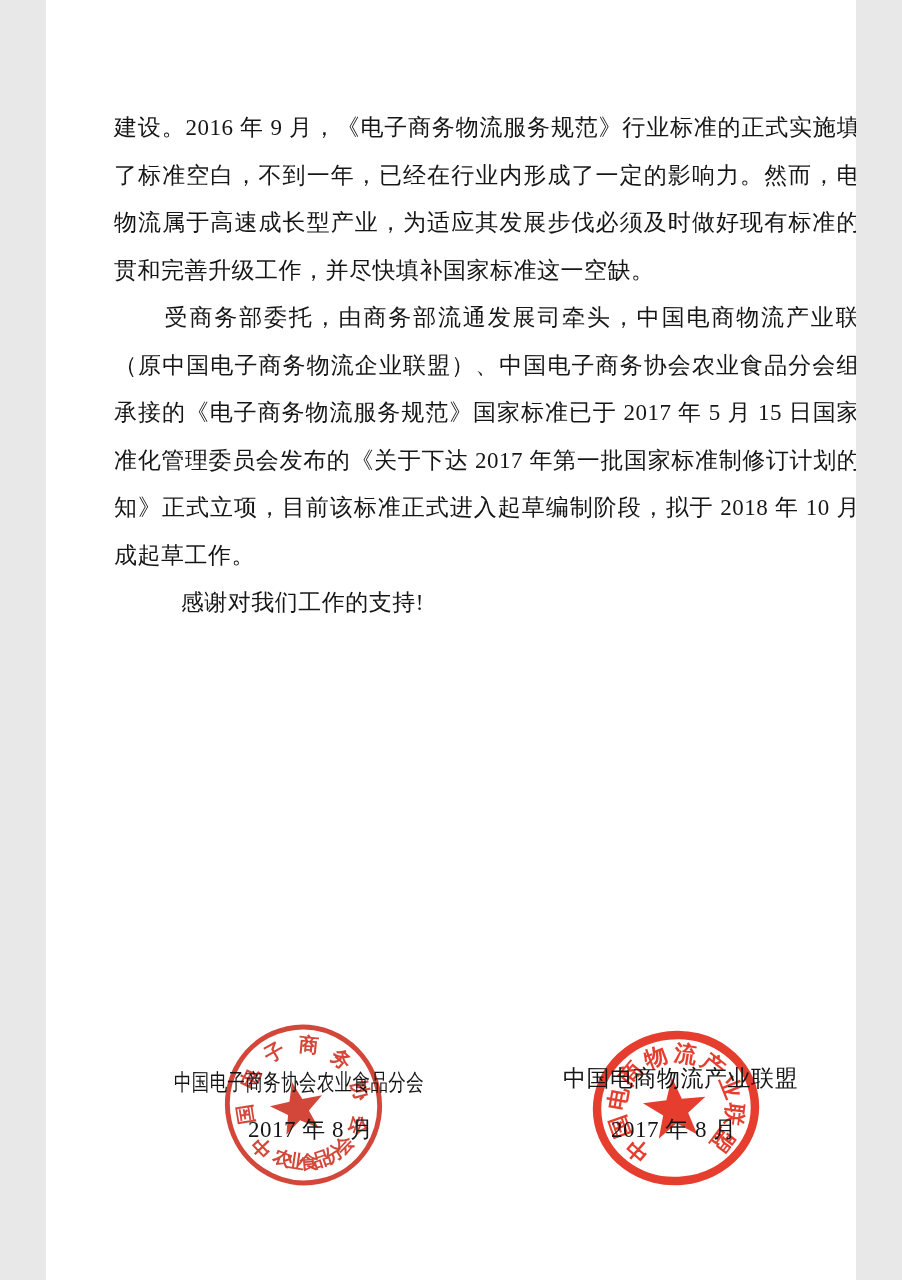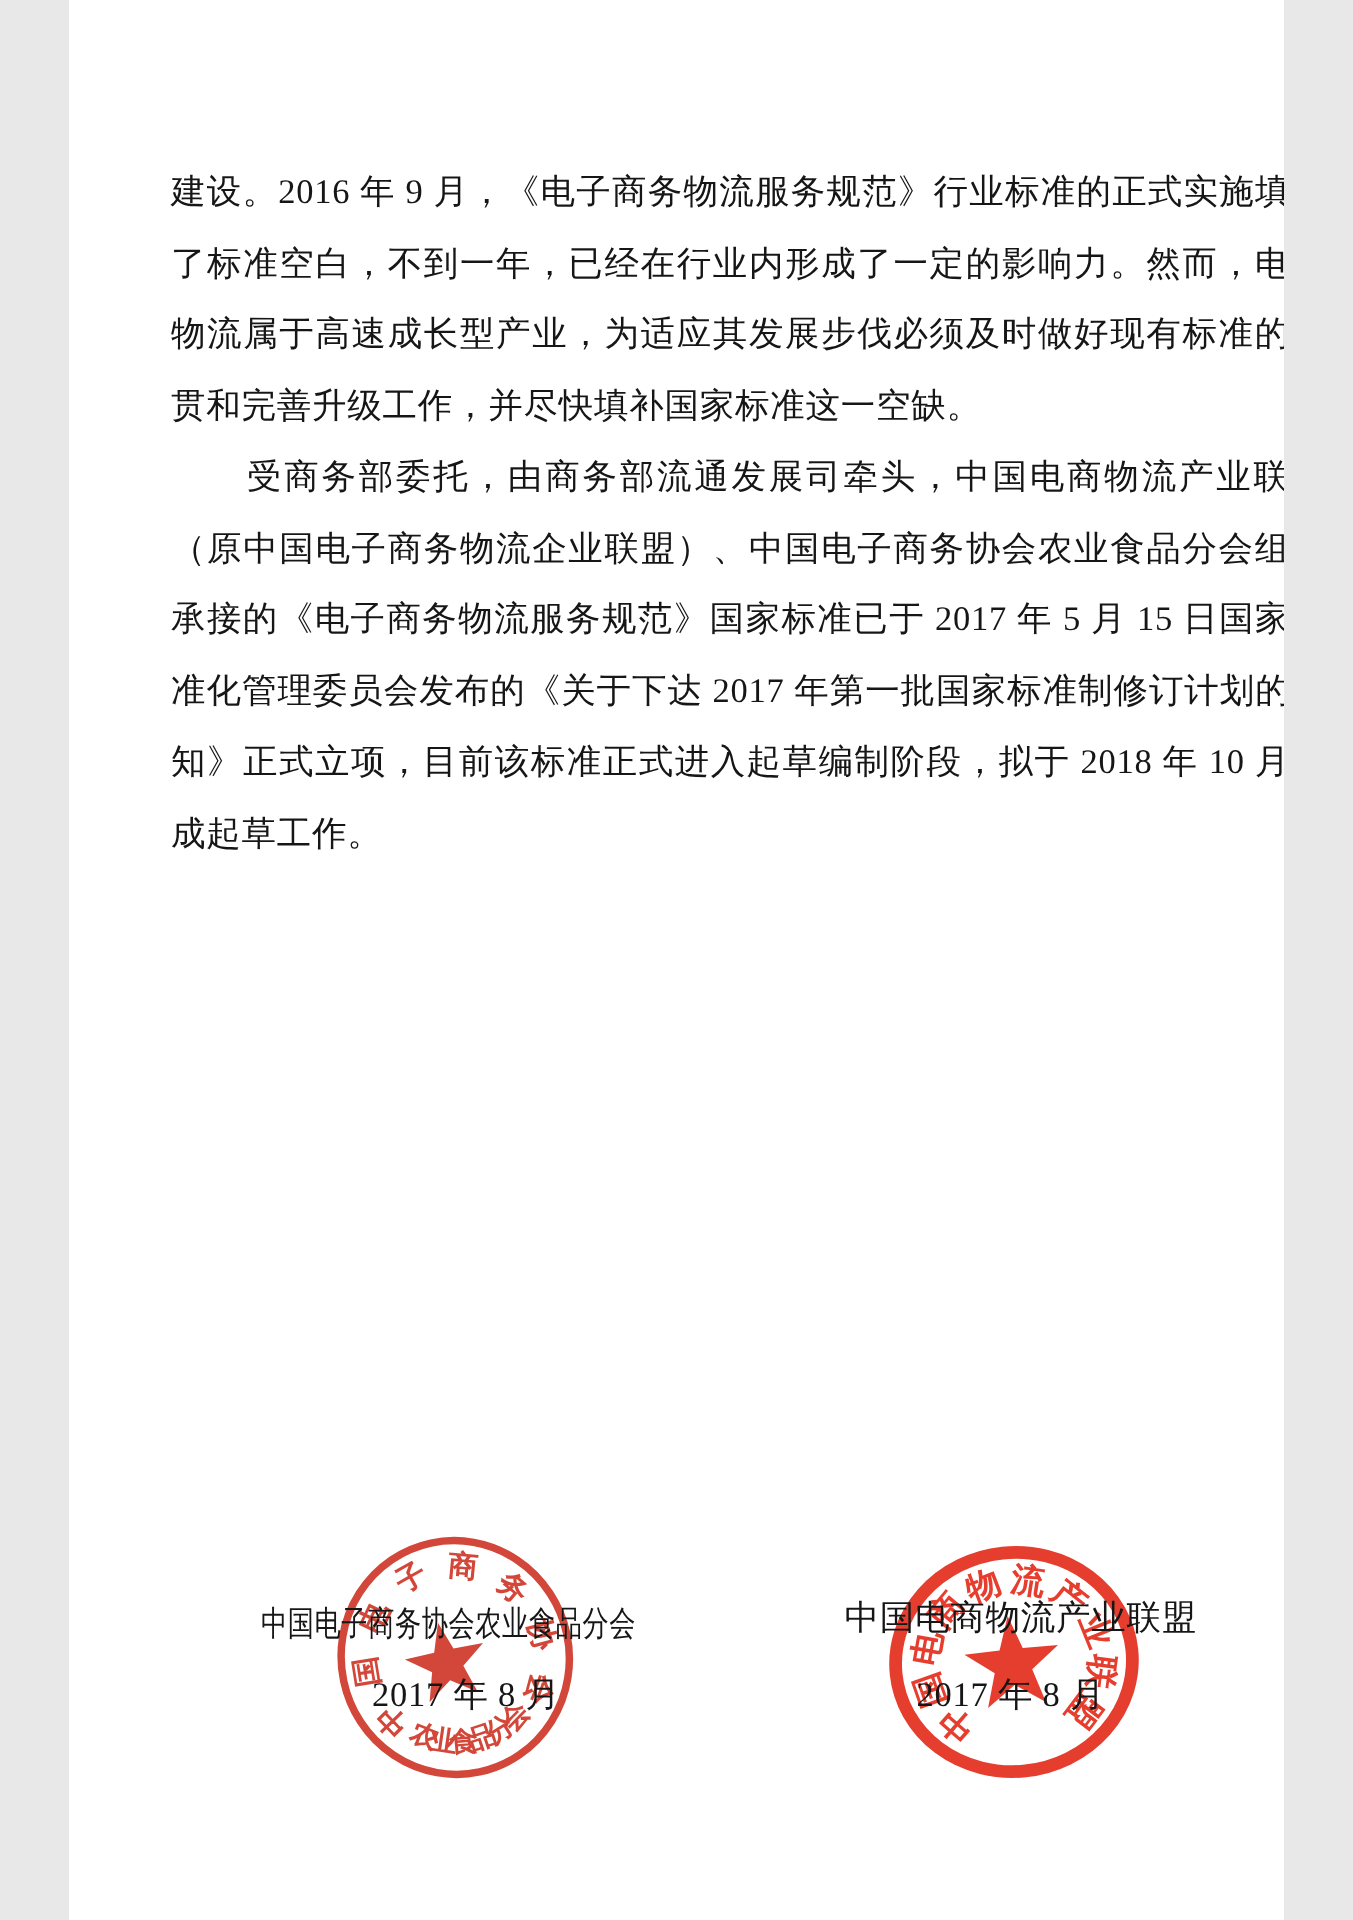--- a/index.html
+++ b/index.html
@@ -44,20 +44,21 @@
   }
 </style>
 </head>
 <body>
 
 <div class="page">
 
   <div class="body-text">
     <p class="para">建设。2016 年 9 月，《电子商务物流服务规范》行业标准的正式实施填补了标准空白，不到一年，已经在行业内形成了一定的影响力。然而，电商物流属于高速成长型产业，为适应其发展步伐必须及时做好现有标准的宣贯和完善升级工作，并尽快填补国家标准这一空缺。</p>
     <p class="para indent">受商务部委托，由商务部流通发展司牵头，中国电商物流产业联盟（原中国电子商务物流企业联盟）、中国电子商务协会农业食品分会组织承接的《电子商务物流服务规范》国家标准已于 2017 年 5 月 15 日国家标准化管理委员会发布的《关于下达 2017 年第一批国家标准制修订计划的通知》正式立项，目前该标准正式进入起草编制阶段，拟于 2018 年 10 月完成起草工作。</p>
+    <p class="para thanks">感谢对我们工作的支持!</p>
   </div>
 
   <svg class="seal" style="left:176px; top:1023px;" width="163" height="164" viewBox="0 0 163 164">
       <g transform="rotate(-12 81.5 82)">
         <ellipse cx="81.5" cy="82" rx="76" ry="78" fill="none" stroke="#cf3a2b" stroke-width="5"></ellipse>
         <polygon points="75.00,57.00 81.58,75.94 101.63,76.35 85.65,88.46 91.46,107.65 75.00,96.20 58.54,107.65 64.35,88.46 48.37,76.35 68.42,75.94" fill="#cf3a2b"></polygon>
         <text x="31.47" y="114.09" fill="#cf3a2b" font-size="20" font-family="&quot;Liberation Serif&quot;,&quot;DejaVu Serif&quot;,serif" font-weight="bold" text-anchor="middle" dominant-baseline="central" transform="rotate(-122.0 31.47 114.09)">中</text>
         <text x="22.57" y="78.98" fill="#cf3a2b" font-size="20" font-family="&quot;Liberation Serif&quot;,&quot;DejaVu Serif&quot;,serif" font-weight="bold" text-anchor="middle" dominant-baseline="central" transform="rotate(-87.1 22.57 78.98)">国</text>
         <text x="34.83" y="44.96" fill="#cf3a2b" font-size="20" font-family="&quot;Liberation Serif&quot;,&quot;DejaVu Serif&quot;,serif" font-weight="bold" text-anchor="middle" dominant-baseline="central" transform="rotate(-52.3 34.83 44.96)">电</text>
         <text x="63.83" y="24.23" fill="#cf3a2b" font-size="20" font-family="&quot;Liberation Serif&quot;,&quot;DejaVu Serif&quot;,serif" font-weight="bold" text-anchor="middle" dominant-baseline="central" transform="rotate(-17.4 63.83 24.23)">子</text>

